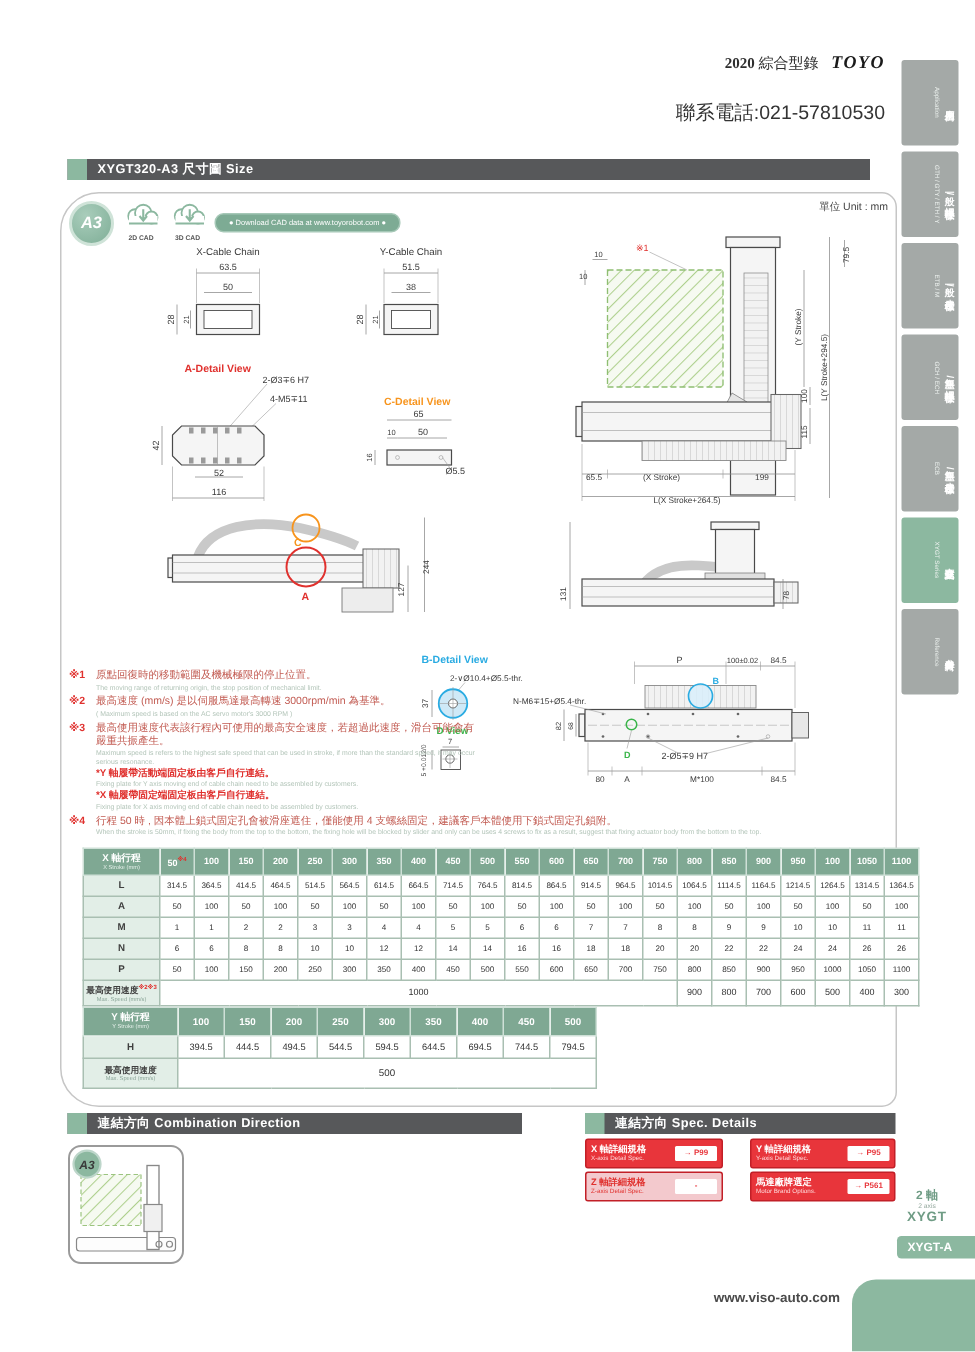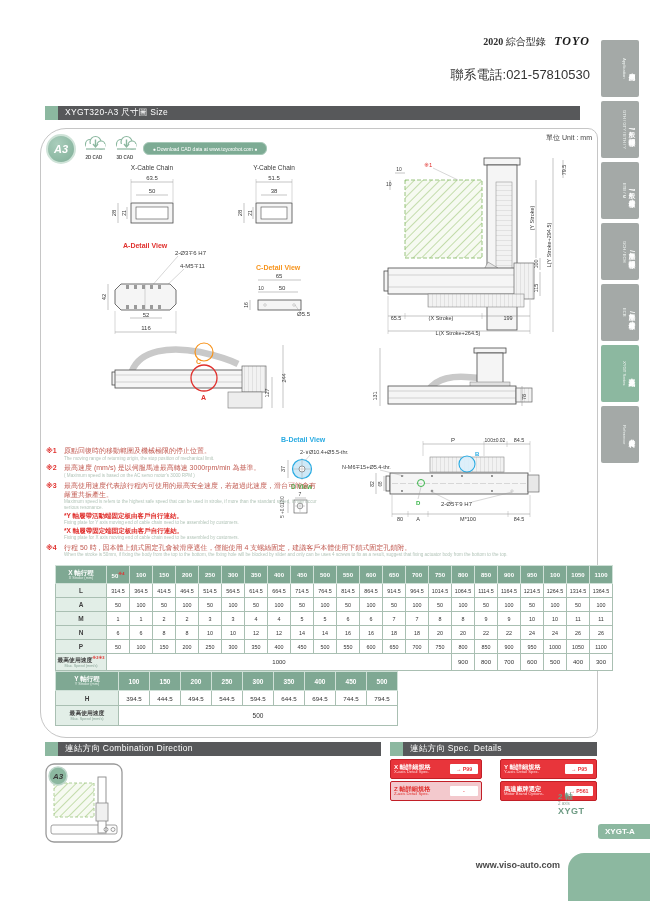--- a/index.html
+++ b/index.html
@@ -7,21 +7,21 @@
        font-family:"Liberation Sans","DejaVu Sans",sans-serif;overflow:hidden;color:#333;}
   .abs{position:absolute;}
   
   .brandline{top:34px;left:380px;width:210px;text-align:right;font-size:10px;color:#2e2e2e;font-family:Liberation Serif, serif;}
   .brandline .yr{font-weight:bold;}
   .brandline .logo{font-weight:900;font-style:italic;font-size:12px;letter-spacing:1px;color:#1a1a1a;margin-left:6px;}
   .phone{top:66px;left:400px;width:190px;text-align:right;font-size:13px;color:#333;}
   
   .secbar{height:14px;background:#57585a;color:#fff;display:flex;align-items:center;}
   .secbar .sq{width:13px;height:14px;background:#8cb8a0;flex:none;margin-right:7px;}
-  .secbar .tt{font-size:8.5px;font-weight:normal;letter-spacing:.3px;white-space:nowrap;}
+  .secbar .tt{font-size:8.5px;font-weight:bold;letter-spacing:.3px;white-space:nowrap;}
   
   .mainbox{left:40px;top:128px;width:556px;height:608px;border:1px solid #c6c6c6;
            border-radius:26px 10px 10px 26px;background:#fff;}
   .a3badge{left:46px;top:134px;width:26px;height:26px;border-radius:50%;
            background:radial-gradient(circle at 35% 30%,#a9cdbb,#7fae97);
            color:#fff;font-weight:bold;font-style:italic;font-size:11px;
            display:flex;align-items:center;justify-content:center;border:2px solid #cfe3d8;}
   .cadico{width:28px;text-align:center;}
   .cadico .lbl{font-size:4.5px;font-weight:bold;color:#555;display:block;margin-top:-1px;}
   .dlpill{left:143px;top:142px;width:122px;height:11px;background:#7dab94;border:1px solid #a6c8b7;
@@ -81,21 +81,21 @@
   
   .sidebar{left:601px;top:40px;width:38px;}
   .side-tab{writing-mode:vertical-rl;text-orientation:mixed;height:57px;width:38px;margin-bottom:4px;
             background:#a4a9a7;color:#fff;text-align:center;box-sizing:border-box;padding:4px 3px;
             border-radius:2px;overflow:hidden;}
   .side-tab.active{background:#8cb8a0;}
   .side-tab span{display:block;}
   .side-tab .zh{font-size:6.5px;font-weight:bold;letter-spacing:.5px;}
   .side-tab .en{font-size:4.2px;color:#eef3f0;}
   
-  .series{left:558px;top:792px;width:56px;text-align:left;line-height:1.15;}
+  .series{left:590px;top:792px;width:56px;text-align:center;line-height:1.15;}
   .series .az{font-size:8px;font-weight:bold;color:#6f9c85;}
   .series .ae{font-size:4.5px;color:#93a89d;}
   .series .nm{font-size:9px;font-weight:bold;color:#6f9c85;letter-spacing:.5px;}
   .xygta{left:598px;top:824px;width:52px;height:15px;background:#8cb8a0;color:#fff;font-size:8px;
          font-weight:bold;display:flex;align-items:center;border-radius:3px 0 0 3px;padding-left:7px;box-sizing:border-box;}
   .site{left:420px;top:860px;width:140px;text-align:right;font-size:9px;font-weight:bold;color:#4a4a4a;}
   .corner{left:568px;top:853px;width:82px;height:48px;background:#8cb8a0;border-radius:16px 0 0 0;}
 </style>
 </head>
 <body>
@@ -608,21 +608,21 @@
         <td>744.5</td>
         <td>794.5</td>
       </tr>
       <tr class="sprow">
         <th class="rl spd"><span class="spz">最高使用速度</span><div class="spe">Max. Speed (mm/s)</div></th>
         <td colspan="9">500</td>
       </tr>
     </tbody>
   </table>
 
-<div class="abs secbar" style="left:45px;top:742px;width:336px;">
+<div class="abs secbar" style="left:45px;top:742px;width:303px;">
   <div class="sq"></div>
   <div class="tt">連結方向 Combination Direction</div>
 </div>
 <div class="abs cards">
     <div class="card"><svg width="78" height="80" viewBox="0 0 78 80">
         <rect x="1" y="1" width="76" height="78" rx="8" fill="#fff" stroke="#9a9a9a" stroke-width="1.3"></rect>
         <rect x="9" y="20" width="40" height="34" fill="url(#ghatch)" stroke="#9cc480" stroke-width="0.8" stroke-dasharray="3 2"></rect>
         <rect x="6" y="62" width="66" height="9" rx="2" fill="#fdfdfd" stroke="#888" stroke-width="0.8"></rect>
         <rect x="53" y="14" width="8" height="56" fill="#fff" stroke="#888" stroke-width="0.9"></rect>
         <rect x="51" y="40" width="12" height="18" fill="#f0f0f0" stroke="#888" stroke-width="0.8"></rect>

